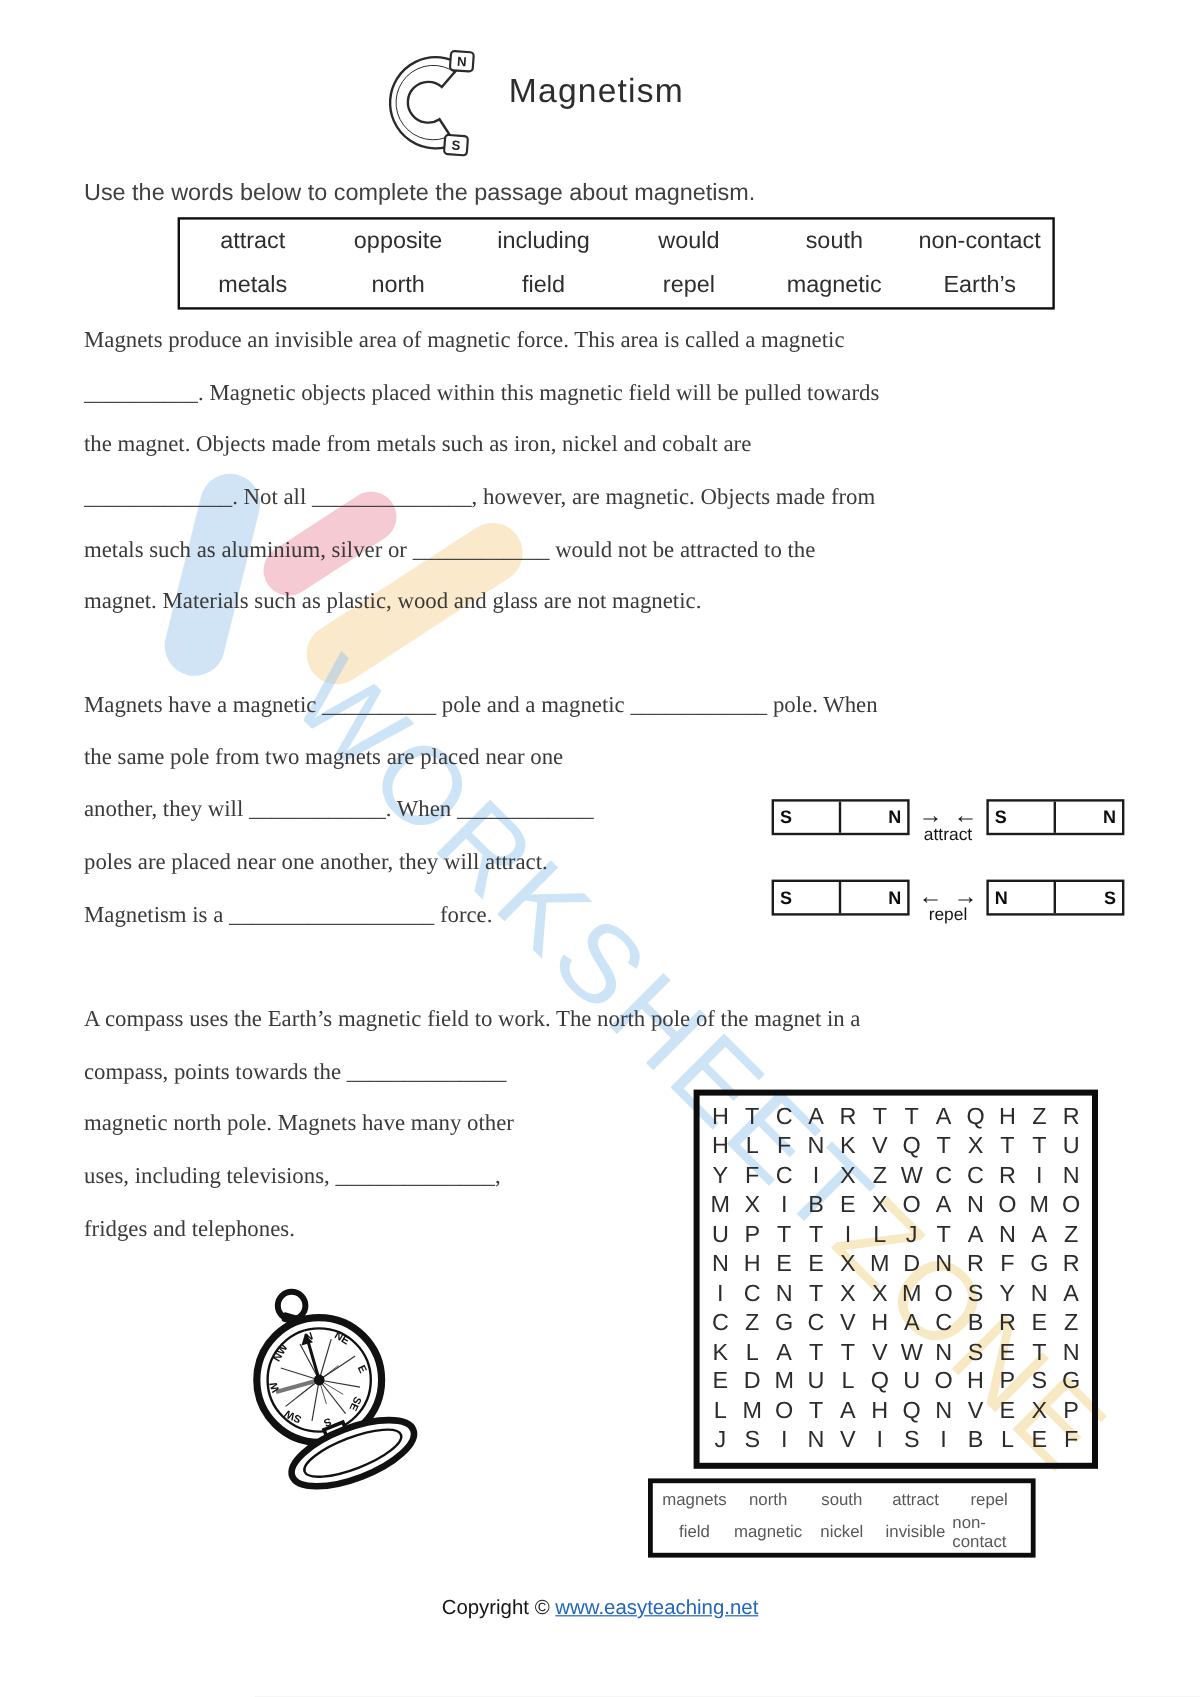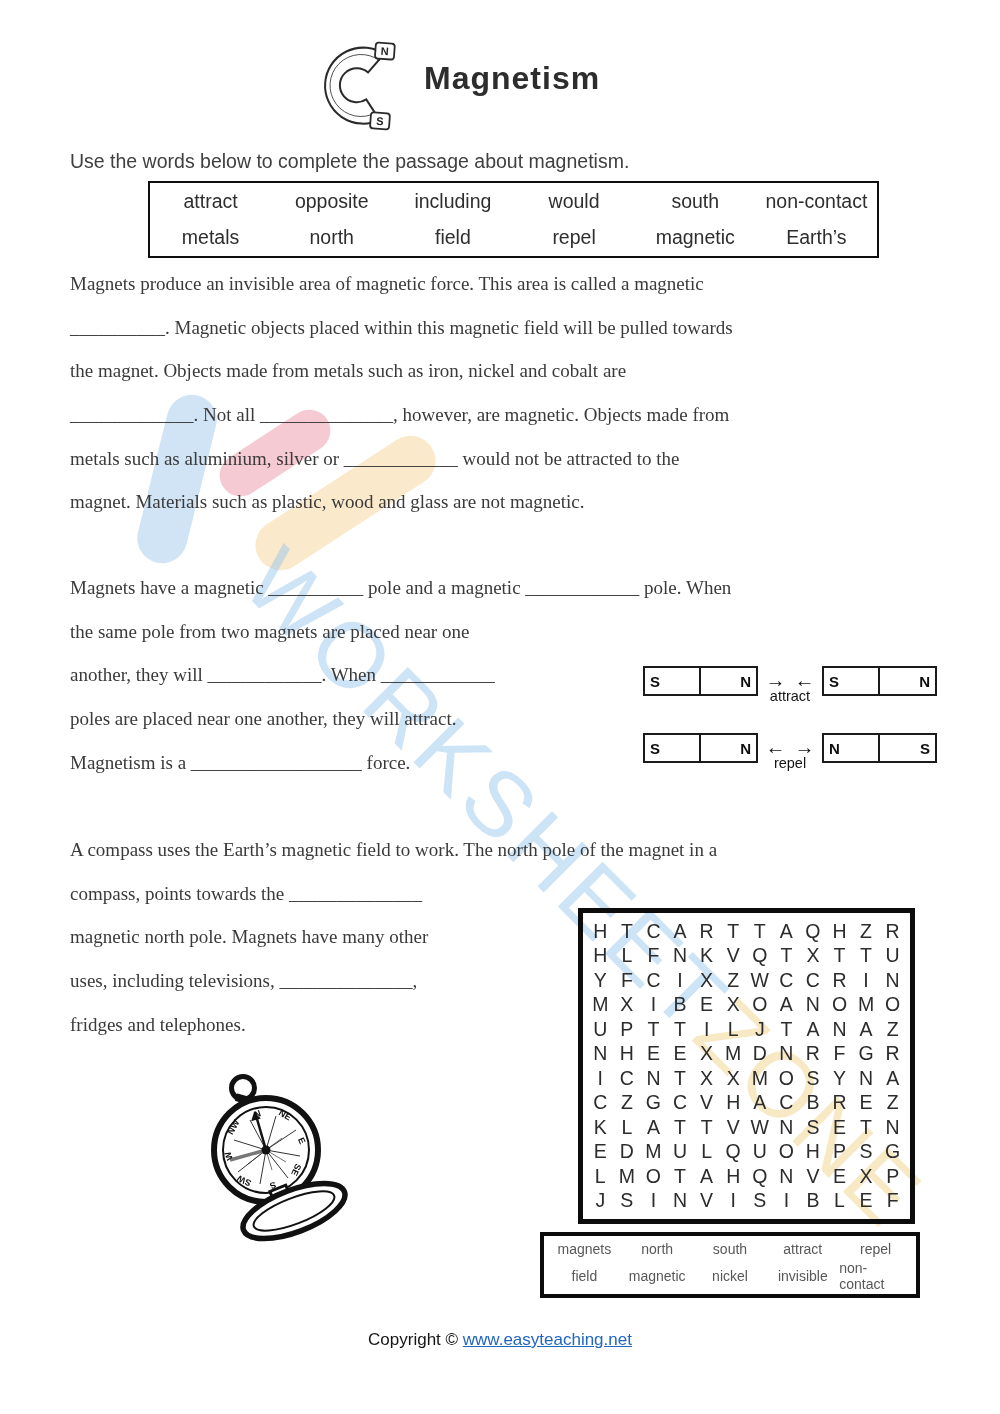--- a/index.html
+++ b/index.html
@@ -18,21 +18,21 @@
     position:absolute; left:298px; top:528px;
     font-size:92px; font-weight:400; letter-spacing:5px; white-space:pre;
     transform:rotate(45deg); transform-origin:left top; opacity:.5;
   }
   .wm-word1 { color:#9cc9ef; }
   .wm-word2 { color:#f3d48d; }
   
   .content { position:absolute; inset:0; z-index:1; }
   .abs { position:absolute; }
   .page-title {
-    left:424px; top:60px; font-size:32px; font-weight:700;
+    left:424px; top:60px; font-size:28px; font-weight:400;
     color:#2d2d2d; letter-spacing:1px;
   }
   .instruction { left:70px; top:150px; font-size:19.5px; color:#404040; }
   
   .word-bank {
     left:148px; top:181px; width:731px; height:77px;
     border:2.5px solid #0f0f0f; box-sizing:border-box;
     display:grid; grid-template-columns:repeat(6,1fr); grid-auto-rows:1fr;
     align-items:center; justify-items:center;
     font-size:19.5px; font-weight:300; color:#2e2e2e;
@@ -69,21 +69,21 @@
     left:578px; top:908px; width:337px; height:316px;
     border:5px solid #0c0c0c; box-sizing:border-box;
     padding:6px 4px; display:flex; flex-direction:column; justify-content:space-around;
   }
   .ws-row { display:flex; justify-content:space-around; }
   .ws-cell {
     width:27px; text-align:center; font-size:19.5px; font-weight:300; color:#2c2c2c;
   }
   
   .word-list {
-    left:540px; top:1232px; width:380px; height:66px;
+    left:540px; top:1232px; width:323px; height:66px;
     border:4px solid #0c0c0c; box-sizing:border-box;
     display:grid; grid-template-columns:repeat(5,1fr); grid-auto-rows:1fr;
     align-items:center; justify-items:center;
     font-size:14px; font-weight:300; color:#585858; padding:2px 4px;
   }
   
   .footer { left:0; right:0; top:1330px; text-align:center; font-size:17px; color:#151515; }
   .footer a { color:#2166bf; text-decoration:underline; cursor:pointer; }
   
   .magnet-icon { left:300px; top:36px; }

